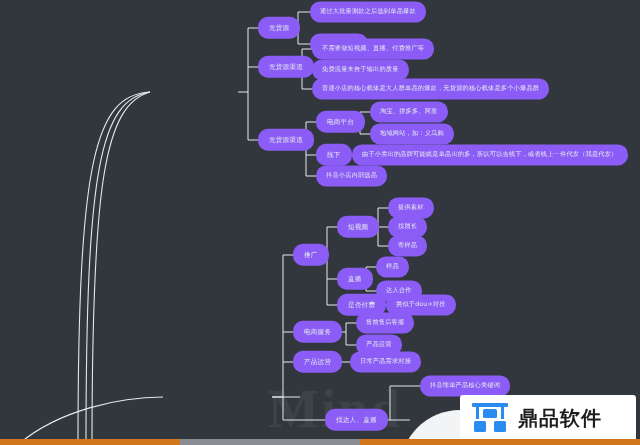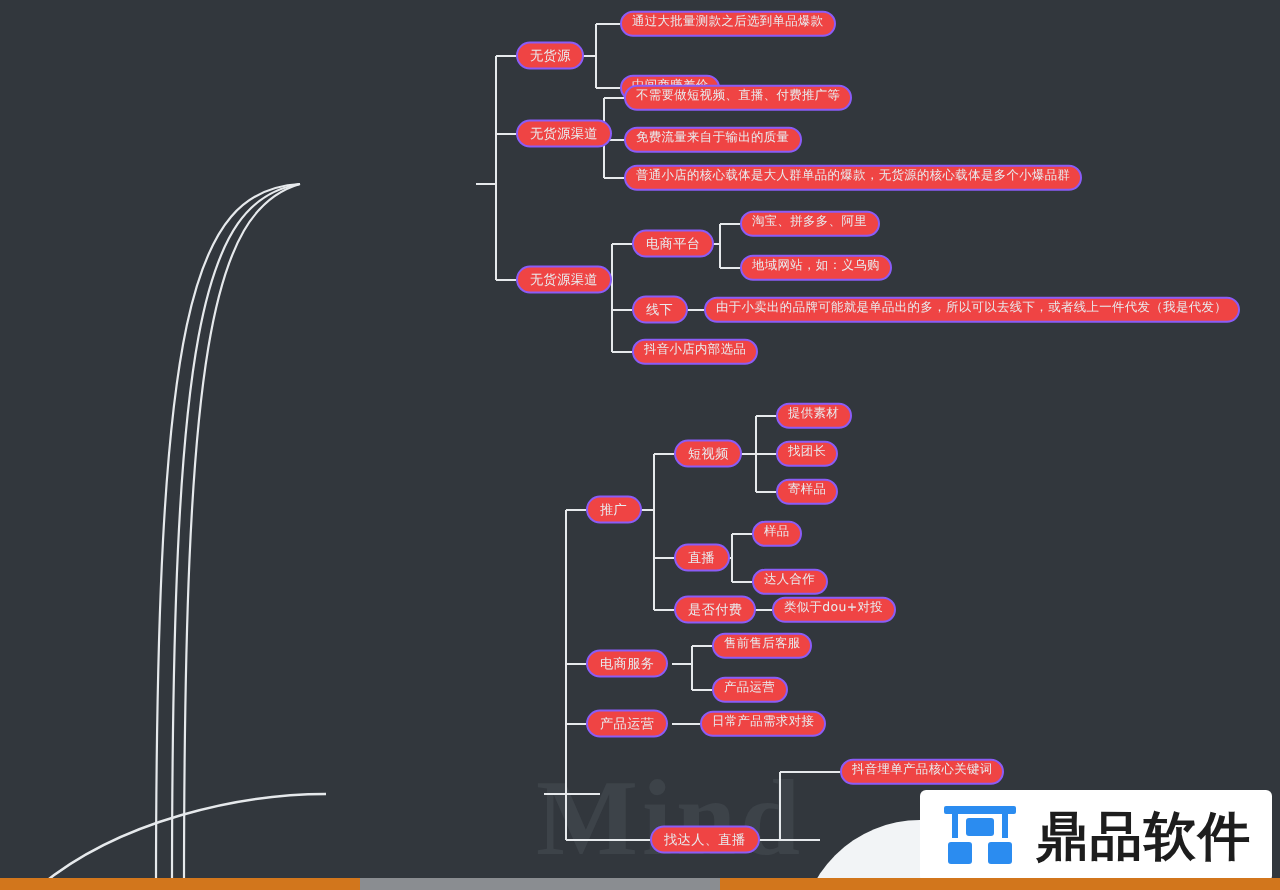--- a/index.html
+++ b/index.html
@@ -5,23 +5,23 @@
   html,body{margin:0;padding:0;background:#32373d;}
   body{
     width:640px;height:445px;overflow:hidden;position:relative;
     font-family:"DejaVu Sans","Liberation Sans",sans-serif;
     background:#32373d;
   }
   #canvas{position:absolute;inset:0;}
   svg.links{position:absolute;left:0;top:0;width:640px;height:445px;}
   .node{
     position:absolute;
-    border:1px solid #8b5cf6;
+    border:5px solid #8b5cf6;
     border-radius:10px;
-    background:#ef4444;
+    background:#8b5cf6;
     color:#e8ebee;
     font-size:6.2px;
     line-height:1.1;
     white-space:nowrap;
     padding:2.2px 5px;
     letter-spacing:.2px;
     box-sizing:border-box;
     transform:translateY(-50%);
   }
   .node.root{
@@ -51,21 +51,21 @@
   .watermark{
     position:absolute;right:4px;bottom:4px;
     width:176px;height:46px;
     background:#ffffff;
     border-radius:3px;
     display:flex;align-items:center;gap:8px;
     padding-left:10px;box-sizing:border-box;
   }
   .wm-logo{width:40px;height:34px;flex:0 0 auto;}
   .wm-text{
-    font-size:26px;color:#1d1d1d;font-weight:700;letter-spacing:1px;
+    font-size:20px;color:#1d1d1d;font-weight:700;letter-spacing:1px;
     font-family:"DejaVu Sans","Liberation Sans",sans-serif;
   }
   .ghost{
     position:absolute;
     color:#3d4349;
     font-size:54px;
     font-weight:700;
     letter-spacing:2px;
     user-select:none;
     font-family:"Liberation Serif",serif;

